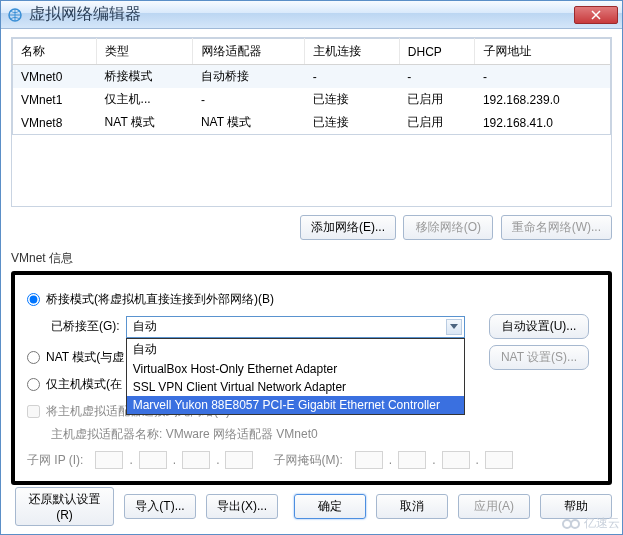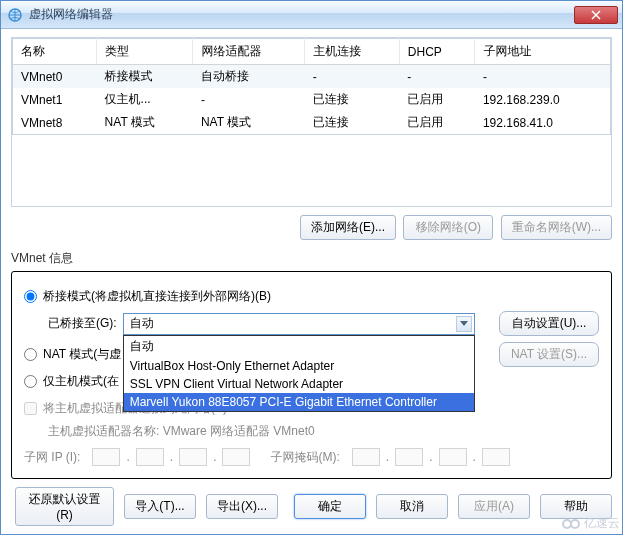--- a/index.html
+++ b/index.html
@@ -1,33 +1,33 @@
 <!DOCTYPE html>
 <html><head>
 <meta charset="utf-8">
 <style>
 * { box-sizing: border-box; margin: 0; padding: 0; font-family: "Microsoft YaHei", "SimSun", Tahoma, sans-serif; font-size: 12px; }
 body { background: #fff; }
 .window { width: 623px; height: 535px; border: 1px solid #5b8fc7; background: #fff; position: relative; }
 .titlebar { height: 28px; background: linear-gradient(#f7fbff 0%, #d9e9fb 45%, #bcd6f2 46%, #d4e6f9 100%); display: flex; align-items: center; padding-left: 6px; border-bottom: 1px solid #9fb9d8; }
 .titlebar .icon { width: 16px; height: 16px; margin-right: 6px; }
-.titlebar .title { color: #2b3f57; font-size: 12px; flex: 1; }
+.titlebar .title { color: #2b3f57; font-size: 16px; flex: 1; }
 .closebtn { width: 44px; height: 18px; margin-right: 4px; background: linear-gradient(#e07a7c, #c83a3c); border: 1px solid #9a2a2c; border-radius: 2px; color: #fff; display: flex; align-items: center; justify-content: center; font-size: 10px; cursor: pointer; }
 .content { padding: 8px 10px; }
 .table { border: 1px solid #c9d4e2; width: 100%; border-collapse: collapse; }
 .table th { text-align: left; padding: 4px 8px; font-weight: normal; background: #fff; border-bottom: 1px solid #d5d5d5; }
 .table th + th { border-left: 1px solid #e8e8e8; }
 .table td { padding: 3px 8px; }
 .table tr.sel td { background: #f2f7fc; }
 .table-wrap { height: 170px; border: 1px solid #c9d4e2; overflow: hidden; }
 .btns-row { margin-top: 8px; text-align: right; }
 .btn { display: inline-block; min-width: 90px; padding: 3px 10px; border: 1px solid #a6b8cf; background: linear-gradient(#fdfdfd, #ebeff5); border-radius: 3px; text-align: center; cursor: pointer; margin-left: 4px; }
 .btn.disabled { color: #9a9a9a; cursor: default; }
 .section-label { margin: 10px 0 4px 0; color: #333; }
-.group { border: 1px solid #000000; border-radius: 3px; padding: 10px 12px 12px 12px; position: relative; }
+.group { border: 4px solid #000000; border-radius: 3px; padding: 10px 19px 12px 12px; position: relative; }
 .radio-row, .check-row { display: flex; align-items: center; margin: 6px 0; }
 .radio-row input, .check-row input { margin-right: 6px; }
 .inline-row { display: flex; align-items: center; margin: 6px 0 6px 24px; }
 .inline-row label { margin-right: 6px; }
 .combo { position: relative; flex: 1; margin-right: 20px; }
 .combo-box { width: 100%; height: 22px; border: 1px solid #5a93cf; background: #fff; display: flex; align-items: center; padding: 0 18px 0 6px; position: relative; }
 .combo-box .arrow { position: absolute; right: 2px; top: 2px; width: 16px; height: 16px; background: linear-gradient(#f3f7fc, #dbe7f5); border: 1px solid #b9cce2; display: flex; align-items: center; justify-content: center; }
 .combo-list { position: absolute; top: 22px; left: 0; right: 0; border: 1px solid #333; background: #fff; z-index: 10; }
 .combo-list .opt { padding: 2px 6px; cursor: pointer; }
 .combo-list .opt.hl { background: #3a70e0; color: #fff; }

